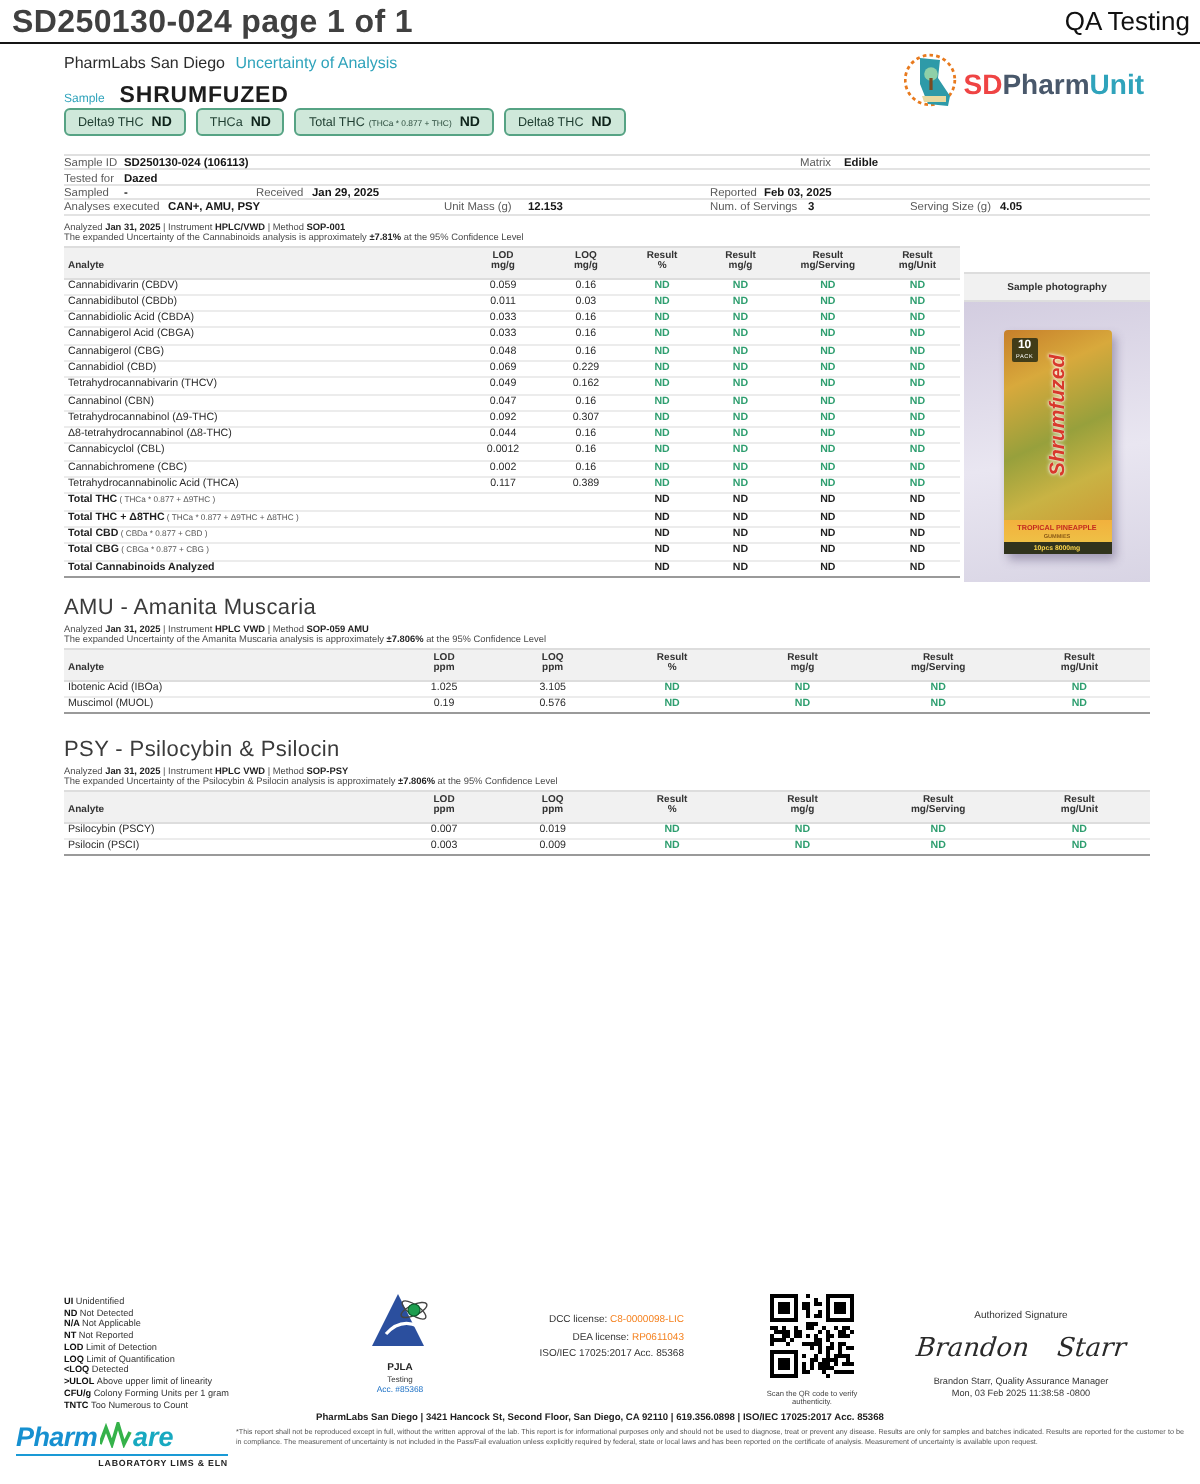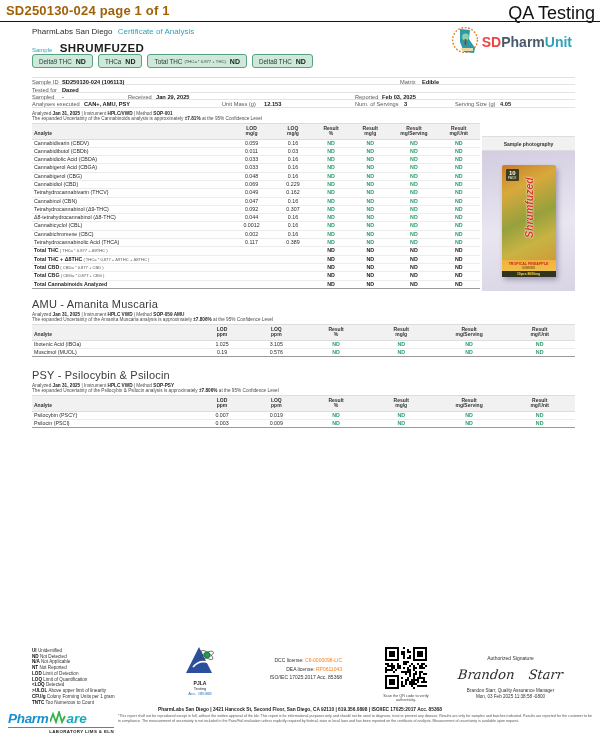--- a/index.html
+++ b/index.html
@@ -2,22 +2,22 @@
 <html><head>
 <meta charset="utf-8">
 <style>
   *{margin:0;padding:0;box-sizing:border-box}
   html,body{width:600px;background:#fff}
   body{font-family:"Liberation Sans",sans-serif;-webkit-font-smoothing:antialiased}
   .page{position:relative;width:600px;height:742px;background:#fff;overflow:hidden}
 
   
   .topbar{position:absolute;top:3px;left:6px;right:5px;display:flex;justify-content:space-between;align-items:flex-start}
-  .doc-id{font-size:13px;font-weight:700;color:#a16207;letter-spacing:.2px}
-  .qa{font-size:18px;color:#111}
+  .doc-id{font-size:16px;font-weight:700;color:#404040;letter-spacing:.2px}
+  .qa{font-size:13px;color:#111}
   .top-rule{position:absolute;top:21px;left:0;width:600px;border-top:1.6px solid #151515}
 
   .brand-line{position:absolute;top:27px;left:32px;font-size:8px}
   .lab-name{font-weight:400;color:#2d2d2d}
   .coa{color:#2fa3bb;margin-left:3px}
   .sample-line{position:absolute;top:38px;left:32px}
   .sample-label{font-size:6px;color:#2fa3bb;margin-right:3px}
   .sample-name{font-size:11.5px;font-weight:700;color:#1c1c1c;letter-spacing:.4px}
 
   .badges{position:absolute;top:54px;left:32px;display:flex;gap:5px}
@@ -111,21 +111,21 @@
 <div class="page">
 
   <div class="topbar">
     <span class="doc-id">SD250130-024 page 1 of 1</span>
     <span class="qa">QA Testing</span>
   </div>
   <div class="top-rule"></div>
 
   <div class="brand-line">
     <span class="lab-name">PharmLabs San Diego</span>
-    <span class="coa">Certificate of Analysis</span>
+    <span class="coa">Uncertainty of Analysis</span>
   </div>
   <div class="sample-line">
     <span class="sample-label">Sample</span>
     <span class="sample-name">SHRUMFUZED</span>
   </div>
 
   <div class="badges">
       <div class="pill">
         <span class="pill-label">Delta9 THC</span>
         <span class="pill-value">ND</span>

